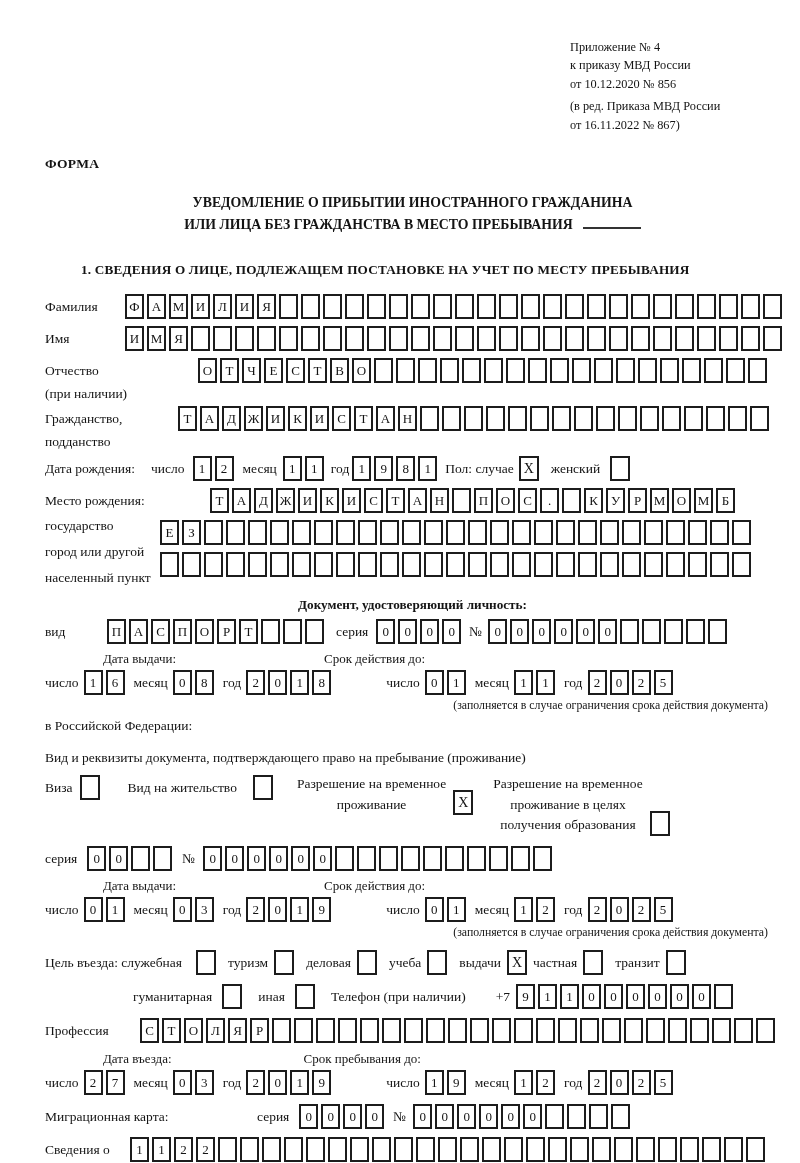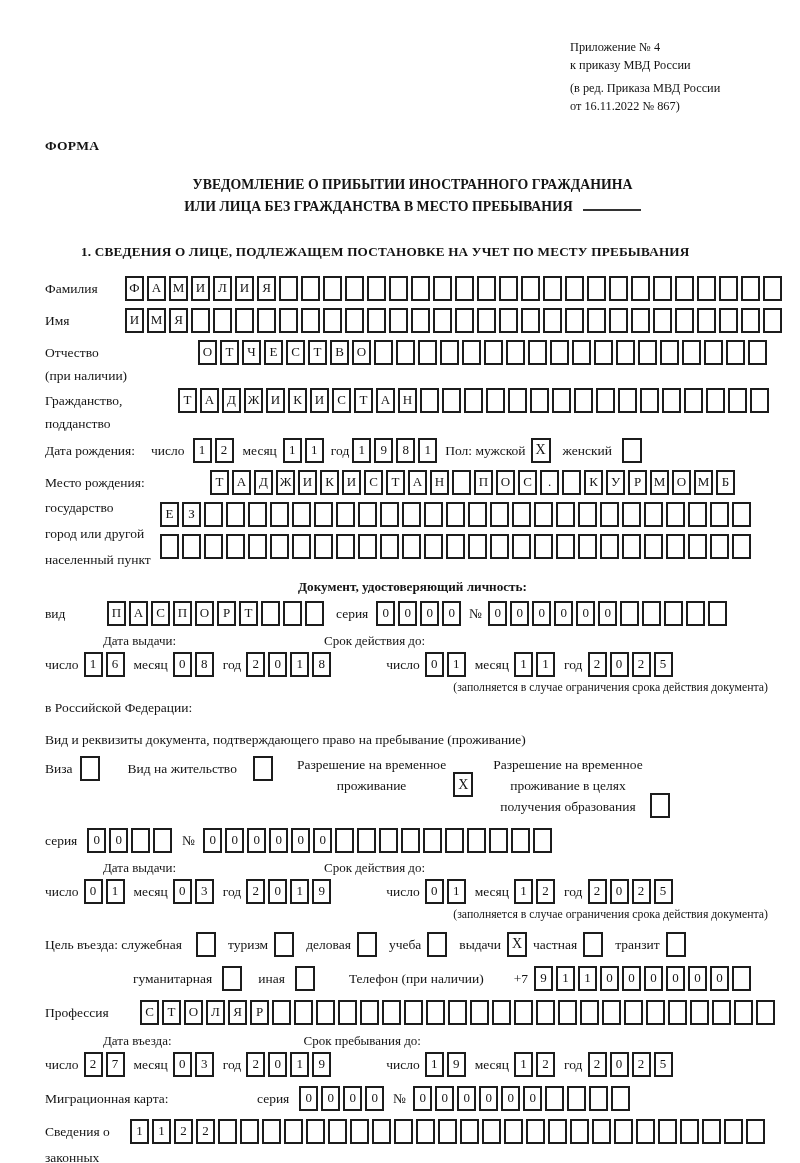--- a/index.html
+++ b/index.html
@@ -68,20 +68,21 @@
   .rep-rows { display:flex; flex-direction:column; gap:8px; }
 </style>
 </head>
 <body>
 
 <div class="page">
 
   <div class="hdr-block">
     <div>Приложение № 4</div>
     <div>к приказу МВД России</div>
+    <div>от 10.12.2020 № 856</div>
     <div class="amend">(в ред. Приказа МВД России</div>
     <div>от 16.11.2022 № 867)</div>
   </div>
 
   <div class="forma">ФОРМА</div>
 
   <div class="title">
     <div>УВЕДОМЛЕНИЕ О ПРИБЫТИИ ИНОСТРАННОГО ГРАЖДАНИНА</div>
     <div><span>ИЛИ ЛИЦА БЕЗ ГРАЖДАНСТВА В МЕСТО ПРЕБЫВАНИЯ</span><span class="blank-line"></span></div>
   </div>
@@ -243,21 +244,21 @@
         <span class="cell">1</span>
         <span class="cell">1</span>
       </span>
     <span class="inline-lbl" style="margin-left:7px; margin-right:3px;">год</span>
     <span class="cells">
         <span class="cell">1</span>
         <span class="cell">9</span>
         <span class="cell">8</span>
         <span class="cell">1</span>
       </span>
-    <span class="inline-lbl" style="margin-left:8px; margin-right:5px;">Пол: мужской</span>
+    <span class="inline-lbl" style="margin-left:8px; margin-right:5px;">Пол: случае</span>
     <span class="checkbox">X</span>
     <span class="inline-lbl" style="margin-left:12px; margin-right:10px;">женский</span>
     <span class="checkbox"></span>
   </div>
 
   <div class="frow" style="margin-bottom:2px;">
     <div class="lbl-stack" style="width:110px;">
       <div>Место рождения:</div>
       <div style="line-height:26px;">государство</div>
       <div style="line-height:26px;">город или другой</div>
@@ -555,21 +556,21 @@
     <span class="checkbox"></span>
     <span class="inline-lbl">транзит</span>
     <span class="checkbox"></span>
   </div>
 
   <div class="frow" style="margin-top:9px;">
     <span class="inline-lbl" style="margin-left:88px; margin-right:10px;">гуманитарная</span>
     <span class="checkbox"></span>
     <span class="inline-lbl" style="margin-left:16px; margin-right:10px;">иная</span>
     <span class="checkbox"></span>
-    <span class="inline-lbl" style="margin-left:34px;">Телефон (при наличии)</span>
+    <span class="inline-lbl" style="margin-left:16px;">Телефон (при наличии)</span>
     <span class="inline-lbl" style="margin-left:30px; margin-right:6px;">+7</span>
     <span class="cells">
         <span class="cell">9</span>
         <span class="cell">1</span>
         <span class="cell">1</span>
         <span class="cell">0</span>
         <span class="cell">0</span>
         <span class="cell">0</span>
         <span class="cell">0</span>
         <span class="cell">0</span>

